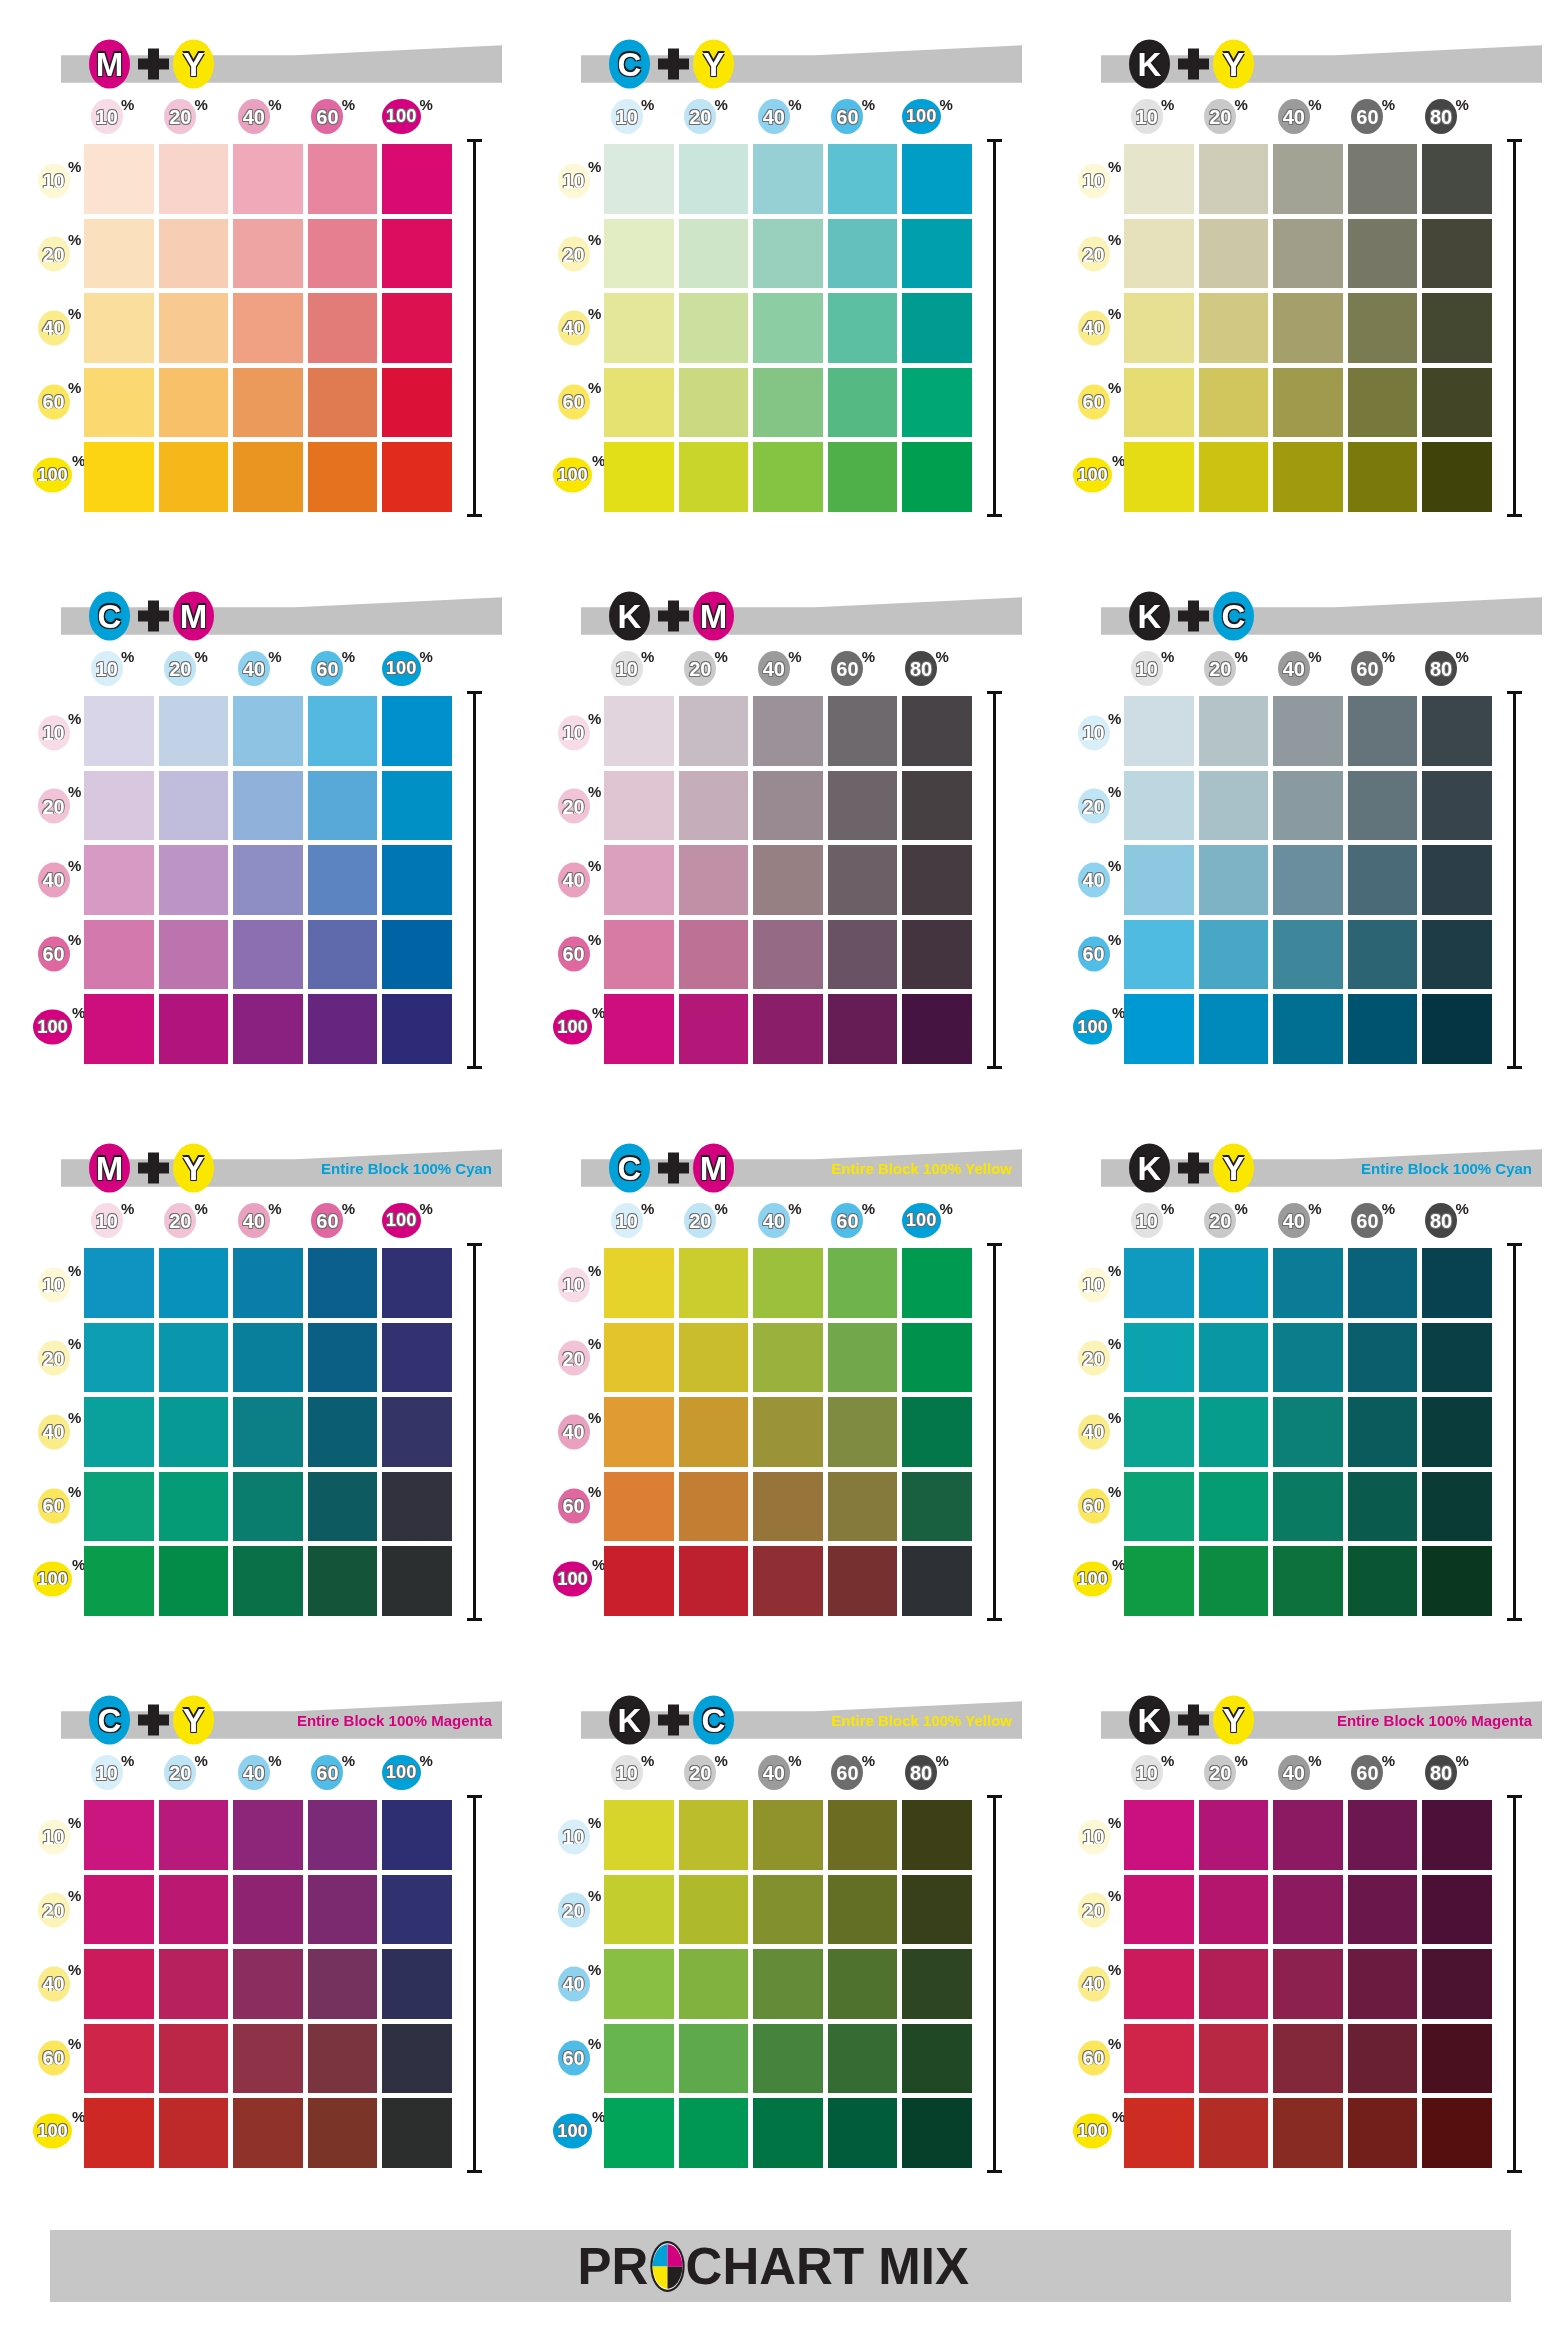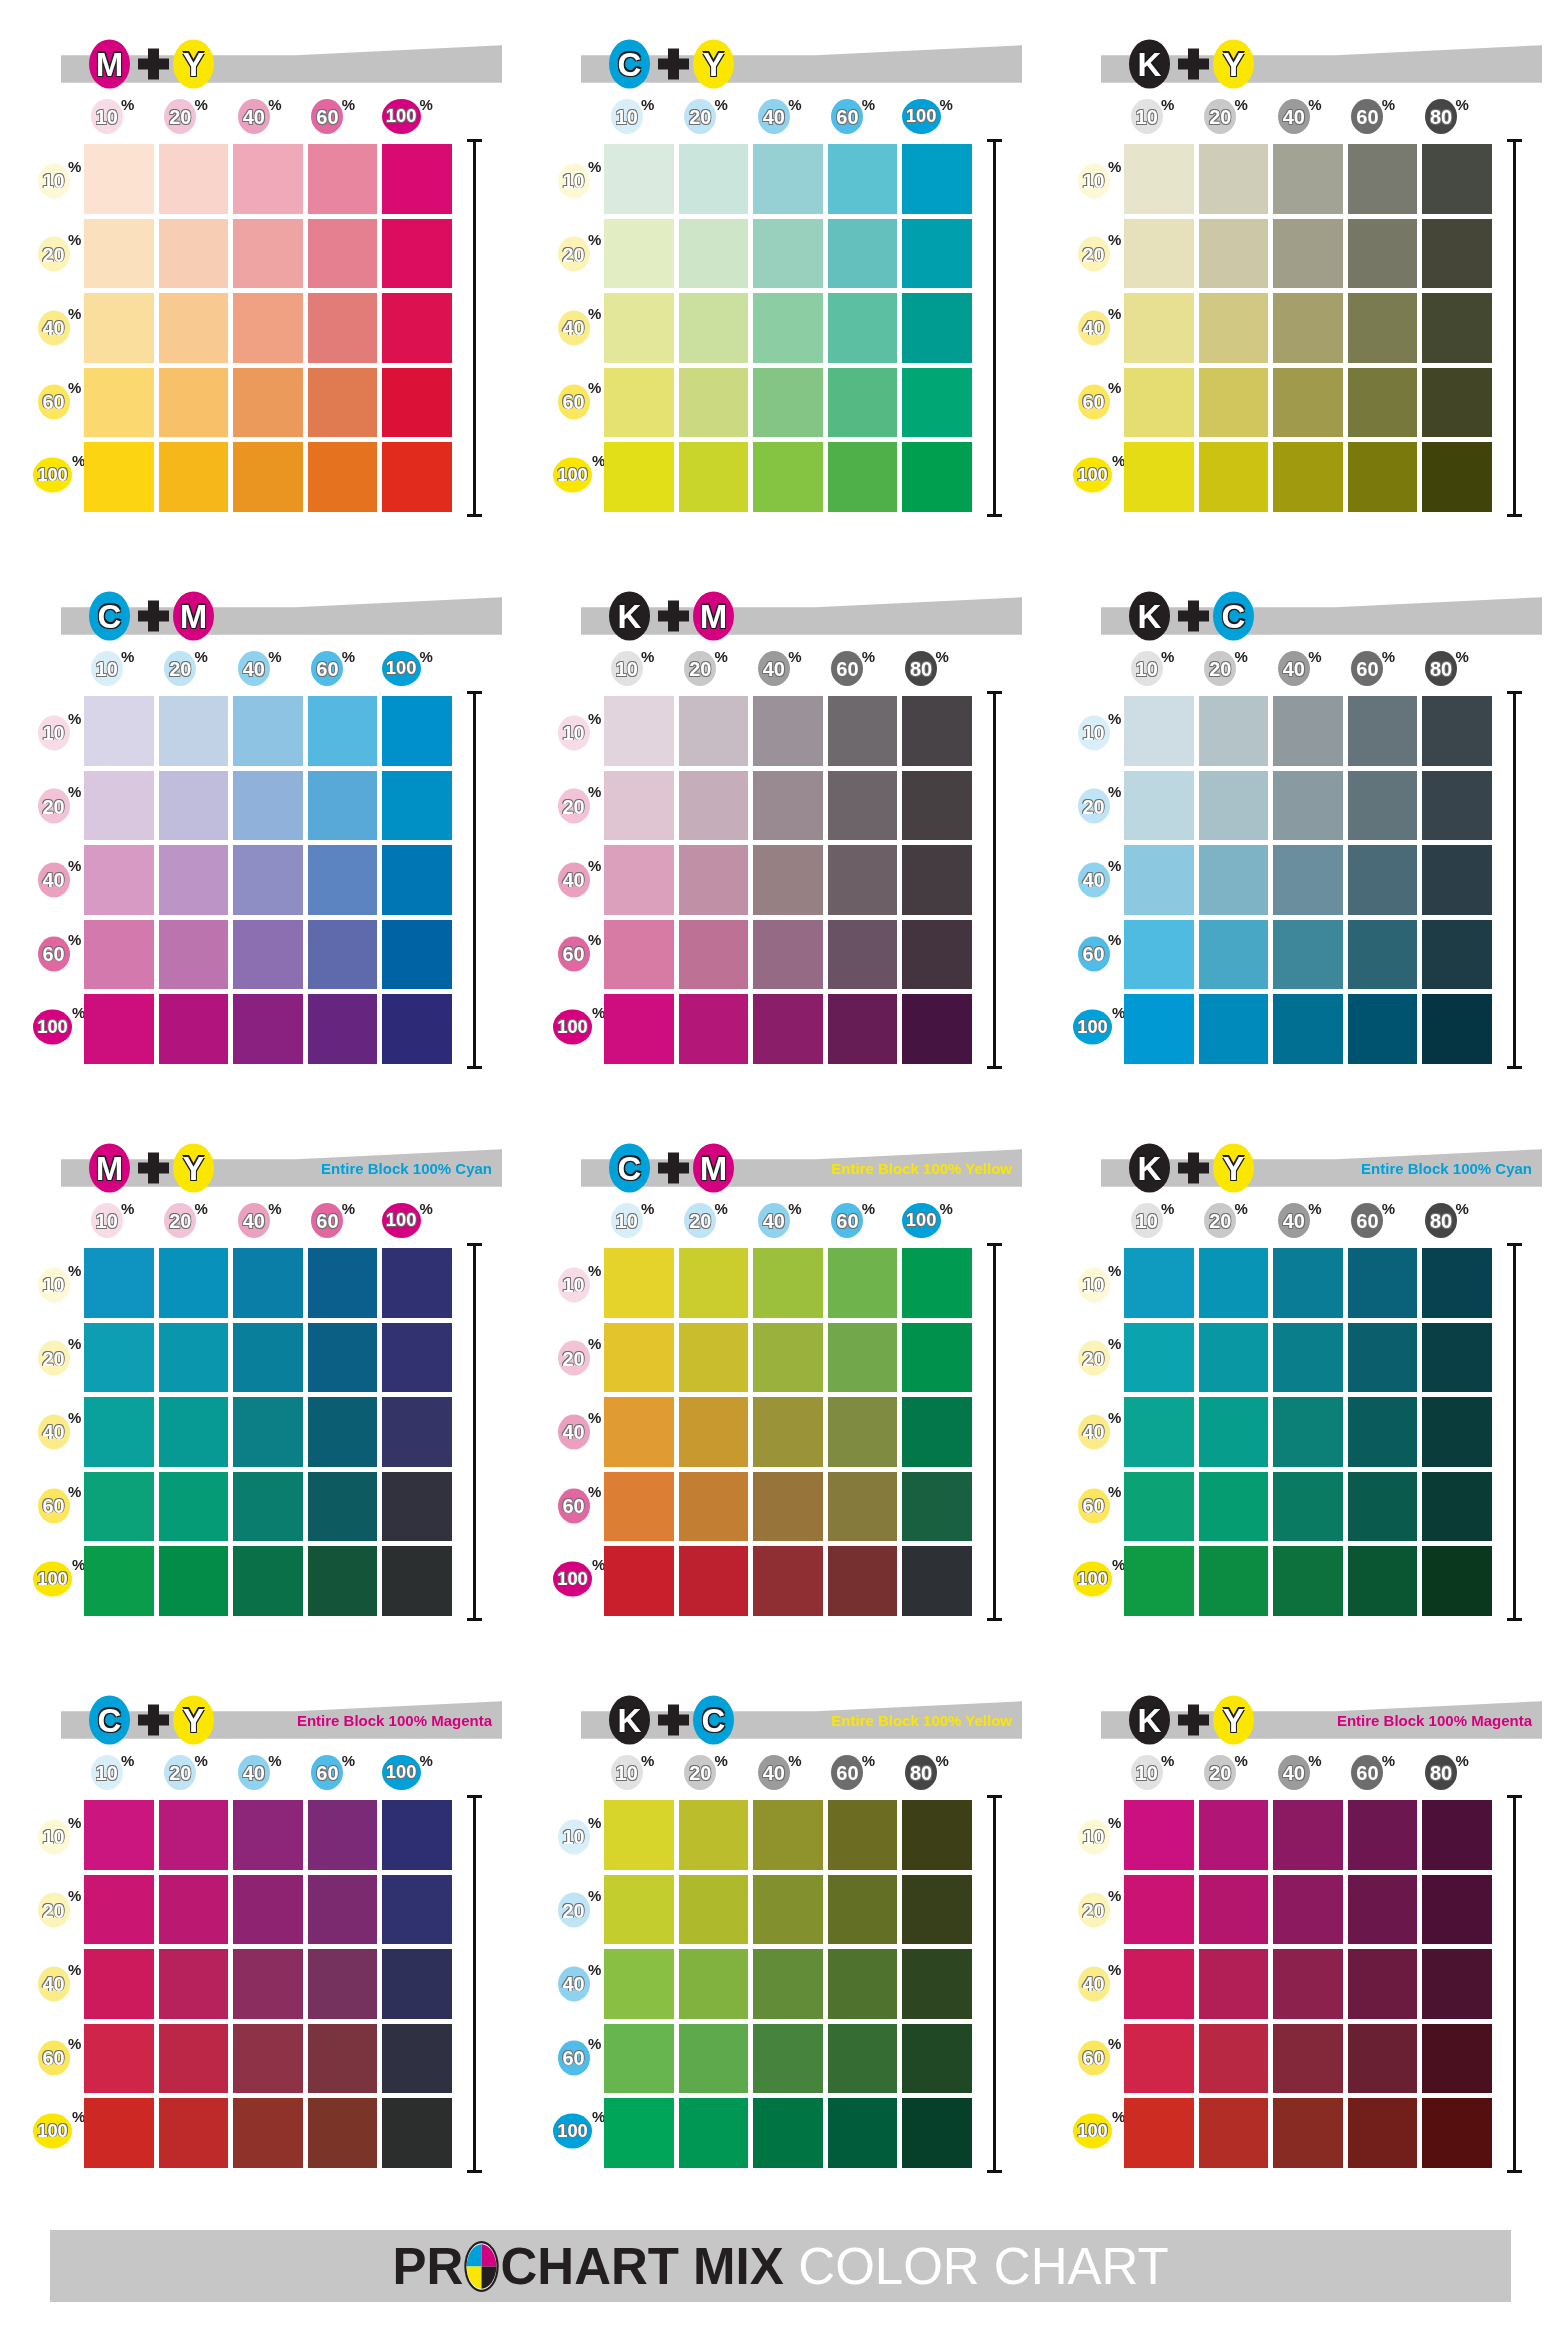--- a/index.html
+++ b/index.html
@@ -1444,18 +1444,17 @@
           <ellipse cx="31" cy="46" rx="31" ry="46" fill="#231f20"></ellipse>
           <ellipse cx="31" cy="46" rx="27" ry="42" fill="#ffffff"></ellipse>
           <path d="M31 46 L31 6 A27 42 0 0 0 4 46 Z" fill="#00a0d8"></path>
           <path d="M31 46 L58 46 A27 42 0 0 0 31 6 Z" fill="#d4007f"></path>
           <path d="M31 46 L31 86 A27 42 0 0 1 4 46 Z" fill="#fbe600"></path>
           <path d="M31 46 L58 46 A27 42 0 0 1 31 86 Z" fill="#231f20"></path>
         </svg>
       </span>
       <span class="t-dark">CHART MIX</span>
       <span class="sp"></span>
-      <span class="t-light">COLOR CHART</span>
     </div>
   </div>
 
 </div>
 
 
 </body></html>

